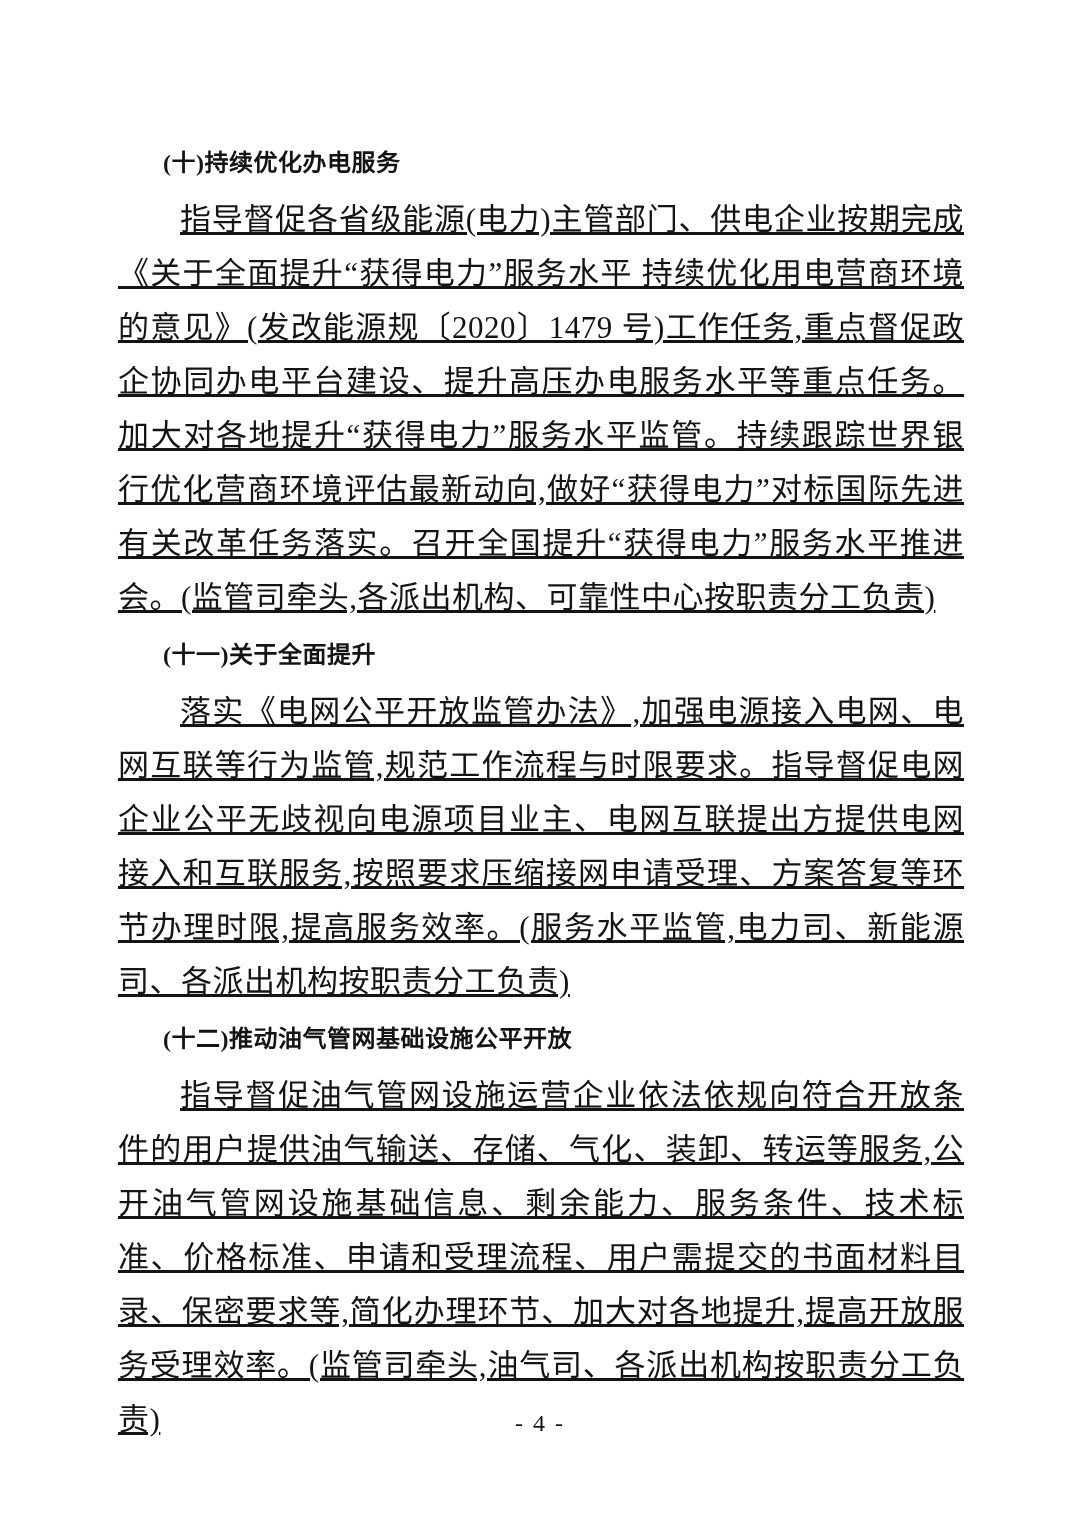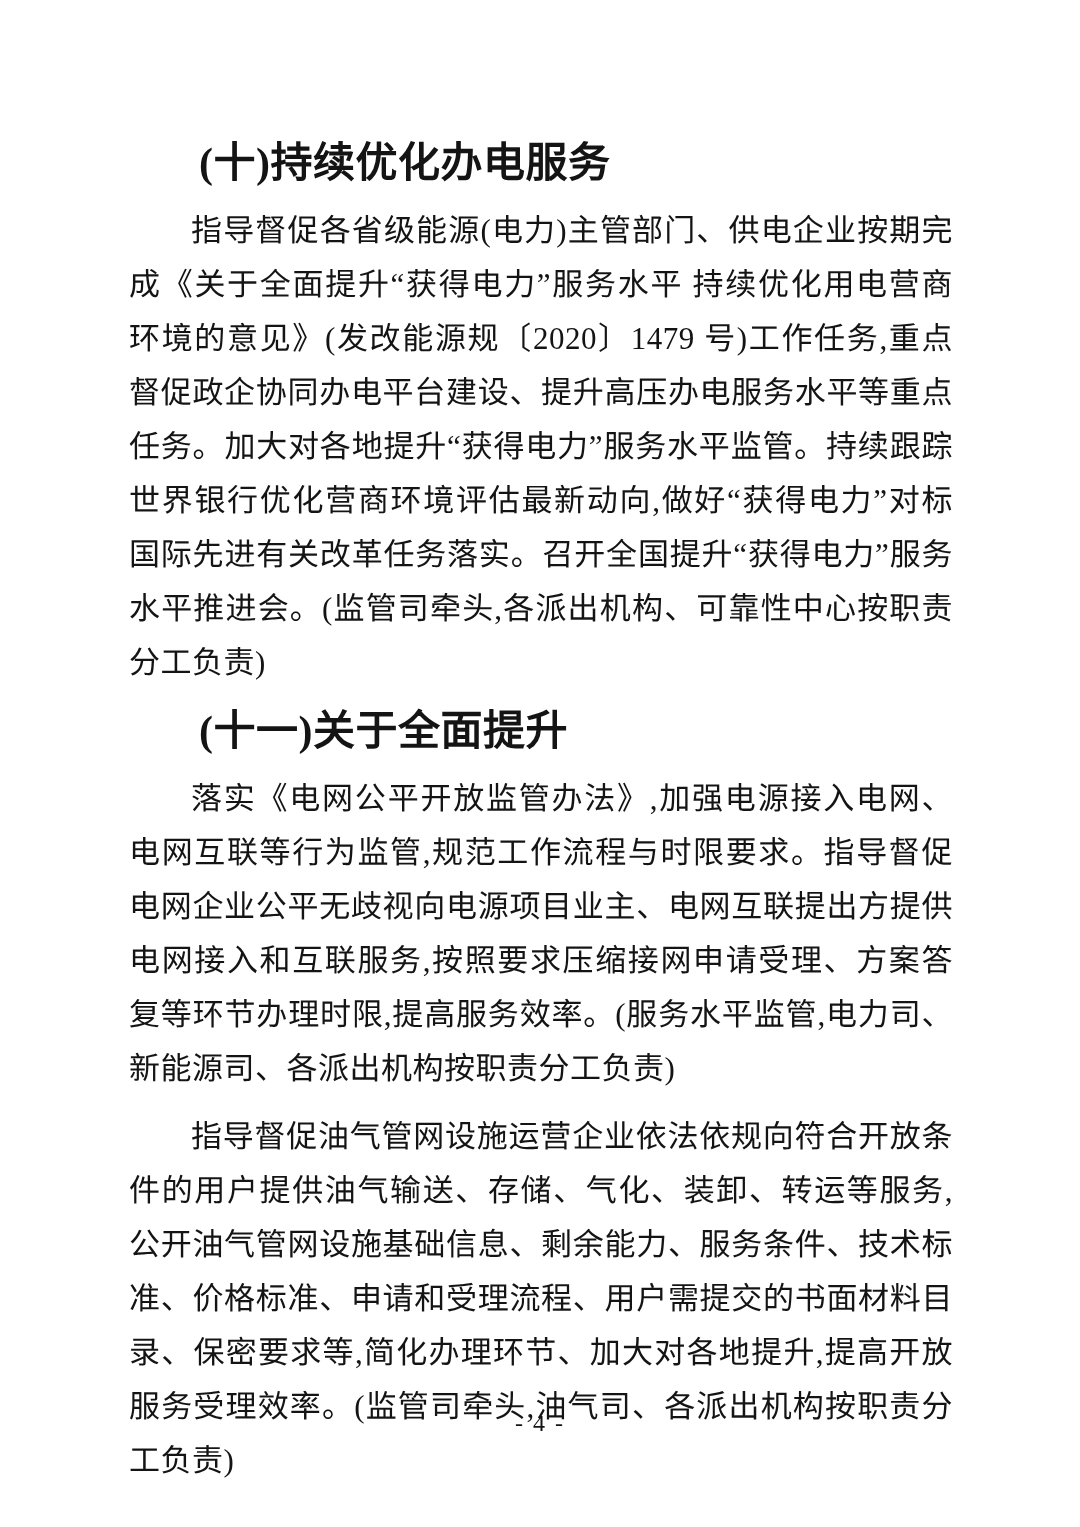--- a/index.html
+++ b/index.html
@@ -21,30 +21,31 @@
     left: 115px;
     top: 136px;
     width: 852px;
     font-size: 31px;
     line-height: 54px;
     text-align: justify;
     text-justify: inter-ideograph;
   }
   .section-heading {
     margin: 0;
-    font-size: 42px;
+    font-size: 24px;
     line-height: 54px;
     font-weight: 700;
     text-indent: 2em;
     letter-spacing: 0.5px;
   }
   .body-paragraph {
-    margin: 14px;
+    margin: 3px;
     text-indent: 2em;
     letter-spacing: 0.5px;
+    text-decoration: underline;
   }
   .page-number {
     position: absolute;
     left: 0;
     right: 0;
     top: 1408px;
     text-align: center;
     font-size: 24px;
     line-height: 30px;
     color: #141414;
@@ -61,19 +62,20 @@
       <h2 class="section-heading">(十)持续优化办电服务</h2>
       <p class="body-paragraph">指导督促各省级能源(电力)主管部门、供电企业按期完成《关于全面提升“获得电力”服务水平 持续优化用电营商环境的意见》(发改能源规〔2020〕1479 号)工作任务,重点督促政企协同办电平台建设、提升高压办电服务水平等重点任务。加大对各地提升“获得电力”服务水平监管。持续跟踪世界银行优化营商环境评估最新动向,做好“获得电力”对标国际先进有关改革任务落实。召开全国提升“获得电力”服务水平推进会。(监管司牵头,各派出机构、可靠性中心按职责分工负责)</p>
     </section>
 
     <section>
       <h2 class="section-heading">(十一)关于全面提升</h2>
       <p class="body-paragraph">落实《电网公平开放监管办法》,加强电源接入电网、电网互联等行为监管,规范工作流程与时限要求。指导督促电网企业公平无歧视向电源项目业主、电网互联提出方提供电网接入和互联服务,按照要求压缩接网申请受理、方案答复等环节办理时限,提高服务效率。(服务水平监管,电力司、新能源司、各派出机构按职责分工负责)</p>
     </section>
 
     <section>
+      <h2 class="section-heading">(十二)推动油气管网基础设施公平开放</h2>
       <p class="body-paragraph">指导督促油气管网设施运营企业依法依规向符合开放条件的用户提供油气输送、存储、气化、装卸、转运等服务,公开油气管网设施基础信息、剩余能力、服务条件、技术标准、价格标准、申请和受理流程、用户需提交的书面材料目录、保密要求等,简化办理环节、加大对各地提升,提高开放服务受理效率。(监管司牵头,油气司、各派出机构按职责分工负责)</p>
     </section>
 
   </div>
 
   <div class="page-number">- 4 -</div>
 </div>
 
 </body></html>

